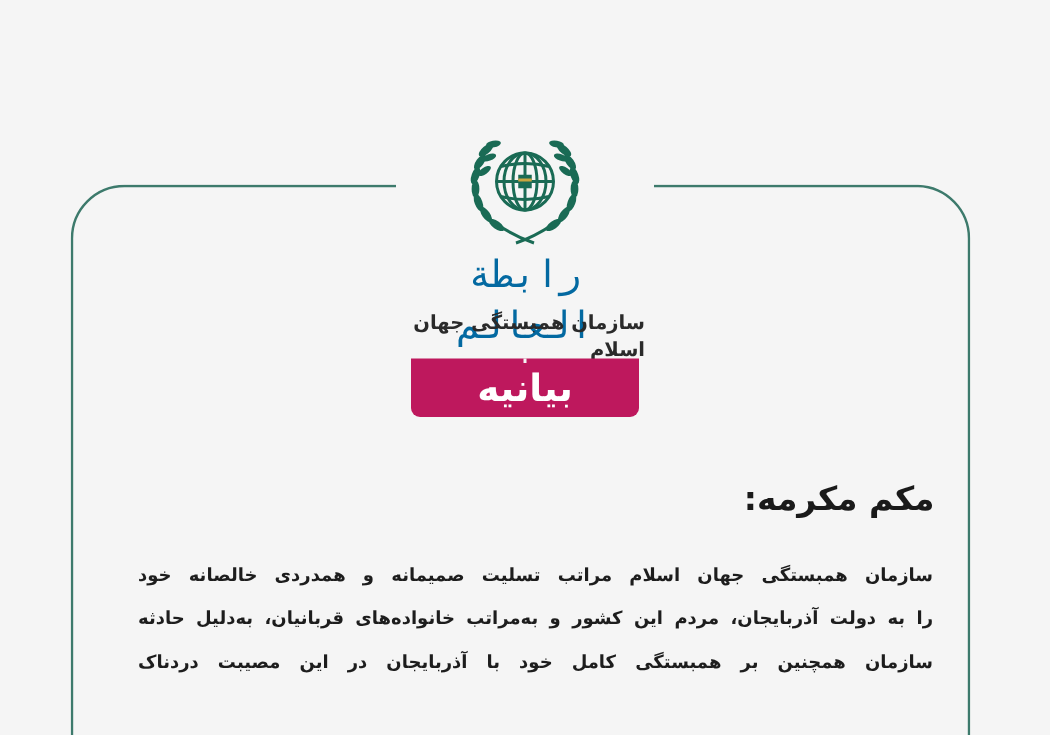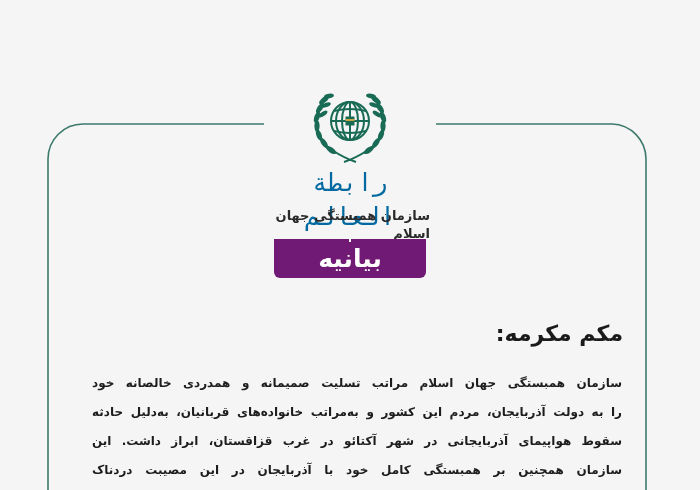--- a/index.html
+++ b/index.html
@@ -18,21 +18,21 @@
     position:absolute; left:270px; top:168px; width:160px; text-align:center;
     font-family:Liberation Mono, monospace; font-size:25px; line-height:34px;
     color:#0369a1; direction:rtl; letter-spacing:-1px;
   }
   .brand-persian {
     position:absolute; left:270px; top:207px; width:160px; text-align:right;
     font-size:13px; line-height:18px; font-weight:bold; color:#2a2a2a; direction:rtl;
   }
   .banner {
     position:absolute; left:274px; top:239px; width:152px; height:39px;
-    background:#701a75; border-radius:0 0 6px 6px;
+    background:#be185d; border-radius:0 0 6px 6px;
     display:flex; align-items:center; justify-content:center;
   }
   .banner-top-gap {
     position:absolute; left:349px; top:239px; width:2px; height:3px; background:#f5f5f5;
   }
   .banner span {
     color:#ffffff; font-size:25px; font-weight:bold; direction:rtl; line-height:36px;
   }
   .salutation {
     position:absolute; right:77px; top:319px; direction:rtl;
@@ -107,15 +107,14 @@
 <div class="banner">
   <span>بیانیه</span>
 </div>
 <div class="banner-top-gap"></div>
 
 <div class="salutation">مکم مکرمه:</div>
 
 <div class="body-text">
   <span class="line">سازمان همبستگی جهان اسلام مراتب تسلیت صمیمانه و همدردی خالصانه خود</span>
   <span class="line">را به دولت آذربایجان، مردم این  کشور و به‌مراتب خانواده‌های قربانیان، به‌دلیل حادثه</span>
-  <span class="line">سقوط هواپیمای آذربایجانی در شهر آکتائو در غرب قزاقستان، ابراز داشت. این</span>
   <span class="line">سازمان همچنین بر همبستگی کامل خود با آذربایجان در این مصیبت دردناک</span>
 </div>
 
 </body></html>

